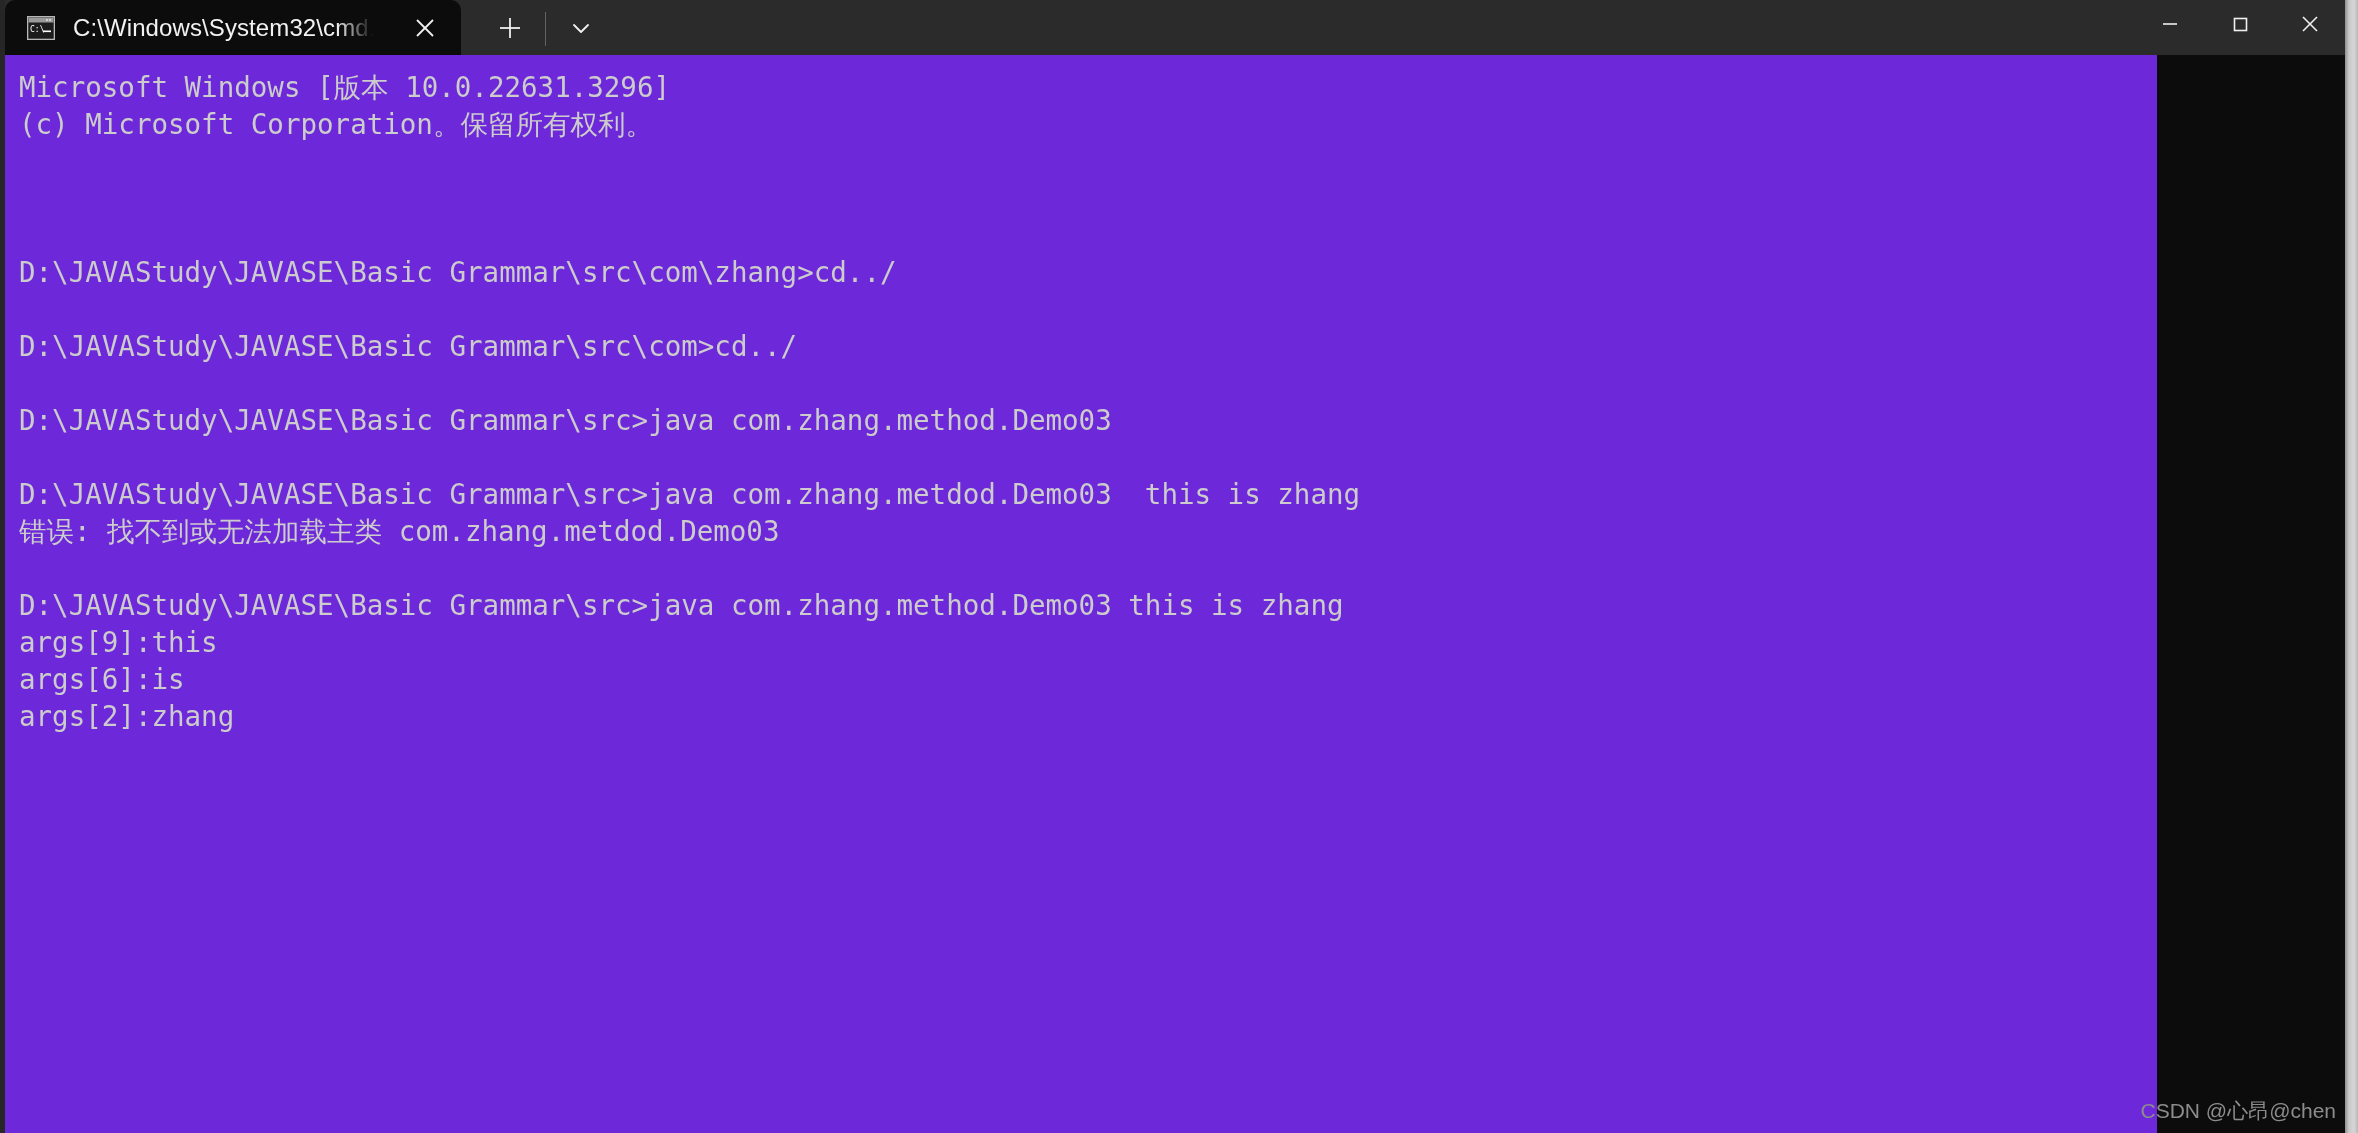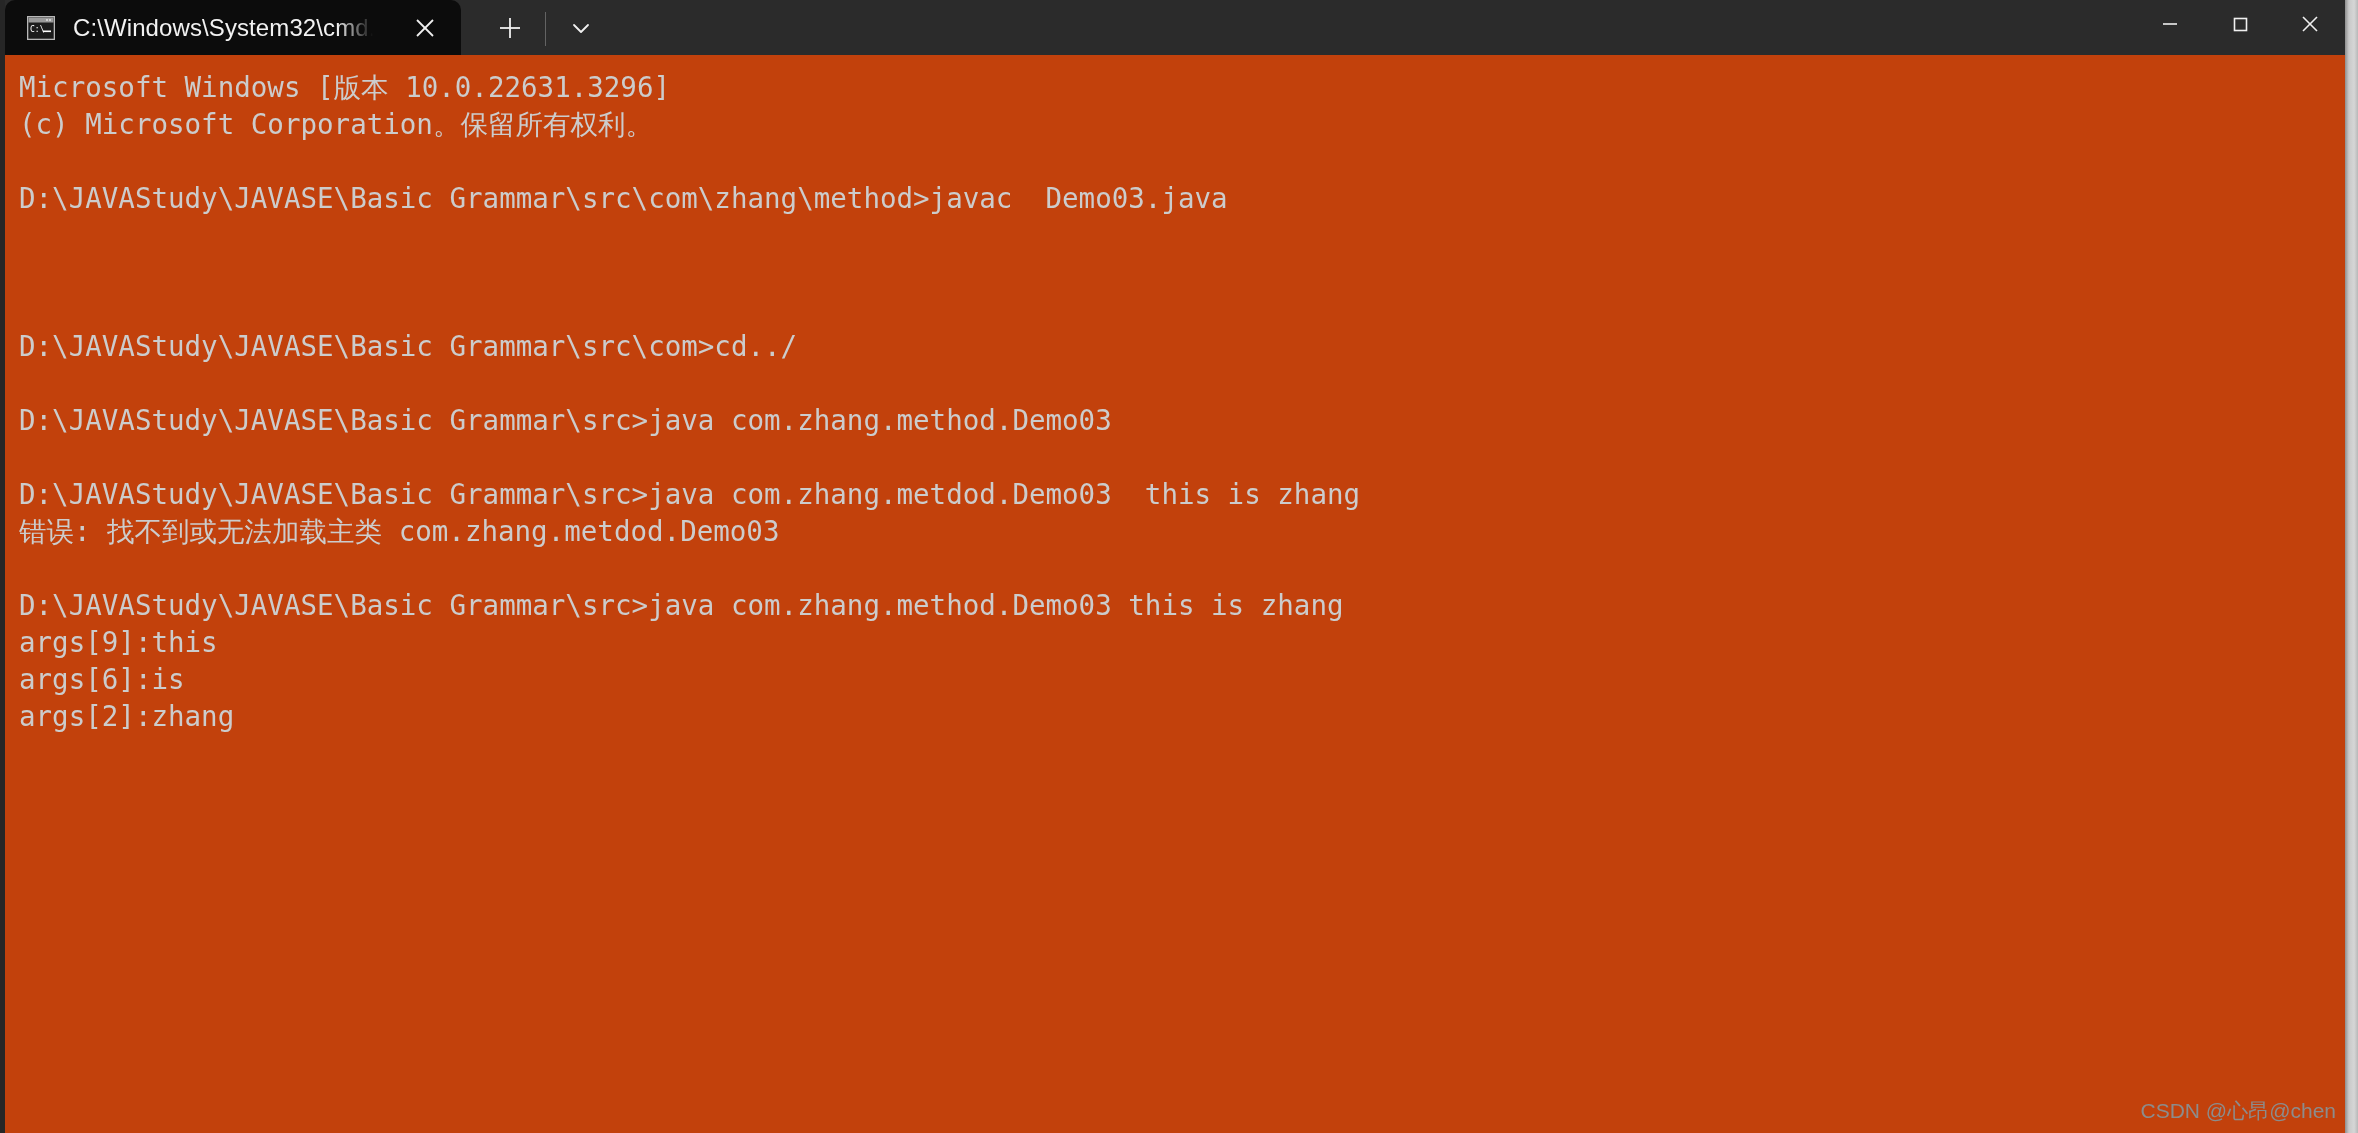--- a/index.html
+++ b/index.html
@@ -148,23 +148,23 @@
     display: flex;
     align-items: center;
     justify-content: center;
   }
 
   
   #terminal {
     position: absolute;
     top: 55px;
     left: 5px;
-    width: 2340px;
+    width: 2152px;
     height: 1078px;
-    background: #c2410c;
+    background: #6d28d9;
     padding: 14px 0 0 14px;
     box-sizing: border-box;
     overflow: hidden;
   }
 
   .term-line {
     color: #cccccc;
     font-family: "DejaVu Sans Mono", "Liberation Mono", monospace;
     font-size: 27.5px;
     line-height: 37px;
@@ -257,23 +257,23 @@
           <line x1="19" y1="5" x2="5" y2="19" stroke="#f0f0f0" stroke-width="1.6"></line>
         </svg>
       </div>
     </div>
   </div>
 
   <div id="terminal">
     <div class="term-line">Microsoft Windows [版本 10.0.22631.3296]</div>
     <div class="term-line">(c) Microsoft Corporation。保留所有权利。</div>
     <div class="term-line blank">&nbsp;</div>
-    <div class="term-line">D:\JAVAStudy\JAVASE\Basic Grammar\src\com\zhang\method&gt;javac  Demo03.java</div>
-    <div class="term-line blank">&nbsp;</div>
-    <div class="term-line blank">&nbsp;</div>
+    <div class="term-line blank">&nbsp;</div>
+    <div class="term-line blank">&nbsp;</div>
+    <div class="term-line">D:\JAVAStudy\JAVASE\Basic Grammar\src\com\zhang&gt;cd../</div>
     <div class="term-line blank">&nbsp;</div>
     <div class="term-line">D:\JAVAStudy\JAVASE\Basic Grammar\src\com&gt;cd../</div>
     <div class="term-line blank">&nbsp;</div>
     <div class="term-line">D:\JAVAStudy\JAVASE\Basic Grammar\src&gt;java com.zhang.method.Demo03</div>
     <div class="term-line blank">&nbsp;</div>
     <div class="term-line">D:\JAVAStudy\JAVASE\Basic Grammar\src&gt;java com.zhang.metdod.Demo03  this is zhang</div>
     <div class="term-line">错误: 找不到或无法加载主类 com.zhang.metdod.Demo03</div>
     <div class="term-line blank">&nbsp;</div>
     <div class="term-line">D:\JAVAStudy\JAVASE\Basic Grammar\src&gt;java com.zhang.method.Demo03 this is zhang</div>
     <div class="term-line">args[9]:this</div>

